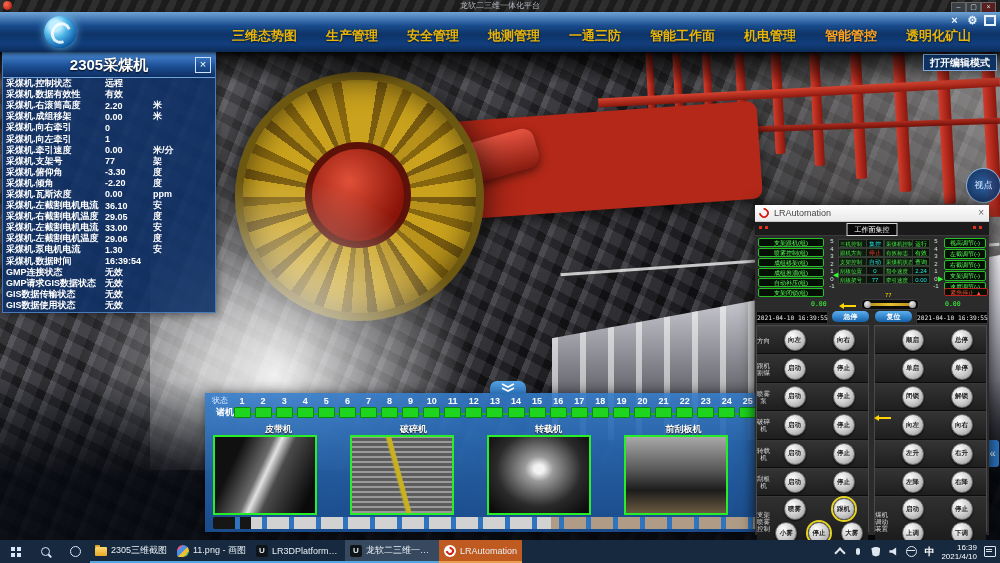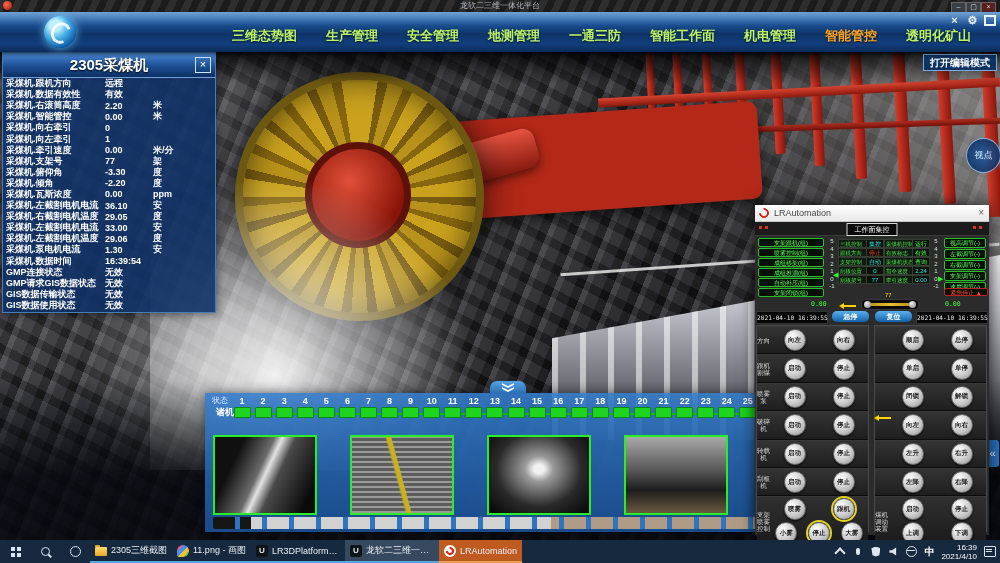--- a/index.html
+++ b/index.html
@@ -18,21 +18,21 @@
   
   #navbar{left:0;top:12px;width:1000px;height:40px;z-index:50;
     background:linear-gradient(180deg,#3f83c6 0%,#1c5397 28%,#0e3468 55%,#123e7c 80%,#0a2b57 100%);
     box-shadow:0 2px 4px rgba(0,0,0,.6);}
   #nav-sheen{left:0;top:12px;width:1000px;height:14px;background:linear-gradient(180deg,rgba(255,255,255,.25),rgba(255,255,255,0));z-index:51;pointer-events:none;}
   #brand-logo{left:44px;top:16px;width:32px;height:32px;border-radius:50%;z-index:52;
     background:radial-gradient(circle at 35% 30%,#bfeeff 0 18%,#4fb4e8 40%,#0d5ea8 75%,#063a70);box-shadow:0 0 8px rgba(120,210,255,.8);}
   #brand-logo::after{content:"";position:absolute;left:7px;top:6px;width:14px;height:16px;border-radius:50%;border:3px solid rgba(255,255,255,.85);border-right-color:transparent;transform:rotate(25deg);}
   #brand-text{left:86px;top:22px;font-size:20px;font-weight:bold;color:#fff;letter-spacing:1px;z-index:52;text-shadow:0 0 6px rgba(130,200,255,.9),0 2px 2px rgba(0,0,0,.7);}
   #nav-items{left:232px;top:27px;height:20px;display:flex;gap:29px;z-index:52;}
-  .navitem{font-size:13px;font-weight:bold;color:#bef264;text-shadow:0 1px 2px #001a33;white-space:nowrap;cursor:pointer;}
+  .navitem{font-size:13px;font-weight:bold;color:#eab308;text-shadow:0 1px 2px #001a33;white-space:nowrap;cursor:pointer;}
   .navitem.active{color:#ffa21e;}
   #nav-tools{right:4px;top:14px;display:flex;gap:5px;z-index:52;}
   .navtool{width:13px;height:13px;color:#eaf4ff;font-size:11px;line-height:13px;text-align:center;font-weight:bold;}
   #tool-win{border:2px solid #eaf4ff;width:8px;height:7px;margin-top:1px;}
 
   
   #editbtn{right:3px;top:54px;height:15px;padding:0 6px;background:#0e3261;border:1px solid #7fa9d8;color:#fff;
     font-size:10px;font-weight:bold;line-height:15px;z-index:40;text-align:center;}
 
   
@@ -64,21 +64,21 @@
     background:linear-gradient(180deg,#e65340,#8a1c10);box-shadow:0 4px 10px rgba(0,0,0,.5);}
   #drum{left:235px;top:22px;width:233px;height:233px;border-radius:50%;border:8px solid #6d5812;
     background:repeating-conic-gradient(#caa21d 0deg 9deg,#7a5c10 9deg 14deg,#b8921a 14deg 22deg,#86660f 22deg 27deg);
     box-shadow:0 0 36px rgba(0,0,0,.75), inset 0 0 30px rgba(0,0,0,.55);}
   #drum-hub{left:305px;top:92px;width:92px;height:92px;border-radius:50%;border:7px solid #5c1208;
     background:radial-gradient(circle at 40% 35%,#e05038,#8a1408 70%);}
   #mist1{left:150px;top:120px;width:330px;height:300px;pointer-events:none;
     background:radial-gradient(circle at 38% 68%,rgba(255,255,255,.92),rgba(255,255,255,.4) 38%,transparent 68%);}
   #mist2{left:60px;top:200px;width:280px;height:240px;pointer-events:none;
     background:radial-gradient(circle at 50% 50%,rgba(255,255,255,.4),transparent 65%);}
-  #viewpoint{left:966px;top:138px;width:33px;height:33px;border-radius:50%;z-index:5;
+  #viewpoint{left:966px;top:168px;width:33px;height:33px;border-radius:50%;z-index:5;
     border:1px solid rgba(170,215,255,.75);background:radial-gradient(circle,rgba(35,90,160,.9),rgba(10,40,85,.9));
     color:#d6ecff;font-size:9px;display:flex;align-items:center;justify-content:center;cursor:pointer;}
   #collapse-btn{left:986px;top:440px;width:13px;height:27px;border-radius:3px;background:rgba(45,125,210,.9);
     color:#fff;font-size:11px;line-height:27px;text-align:center;z-index:5;cursor:pointer;}
 
   
   #left-panel{left:2px;top:52px;width:184px;height:259px;z-index:20;
     background:rgba(14,48,102,.88);border:1px solid #4a7ab8;box-shadow:0 0 10px rgba(0,0,0,.6);padding-left:28px;}
   #lp-header{left:0;top:0;width:100%;height:24px;background:linear-gradient(180deg,#4a8ad8 0%,#1c4f95 55%,#0d2f62 100%);
     border-bottom:1px solid #6fa0d8;}
@@ -282,39 +282,39 @@
   <div id="editbtn" class="abs">打开编辑模式</div>
 
   <div id="left-panel" class="abs">
     <div id="lp-header" class="abs">
       <div id="lp-title">2305采煤机</div>
       <div id="lp-close" class="abs">×</div>
     </div>
     <div id="lp-rows" class="abs">
 
         <div class="srow">
-          <span class="sl">采煤机.跟机方向</span>
+          <span class="sl">采煤机.控制状态</span>
           <span class="sv">远程</span>
           <span class="su"></span>
         </div>
 
         <div class="srow">
           <span class="sl">采煤机.数据有效性</span>
           <span class="sv">有效</span>
           <span class="su"></span>
         </div>
 
         <div class="srow">
           <span class="sl">采煤机.右滚筒高度</span>
           <span class="sv">2.20</span>
           <span class="su">米</span>
         </div>
 
         <div class="srow">
-          <span class="sl">采煤机.智能管控</span>
+          <span class="sl">采煤机.成组移架</span>
           <span class="sv">0.00</span>
           <span class="su">米</span>
         </div>
 
         <div class="srow">
           <span class="sl">采煤机.向右牵引</span>
           <span class="sv">0</span>
           <span class="su"></span>
         </div>
 
@@ -546,20 +546,32 @@
         <div class="ch">
           <span class="chn">24</span>
           <span class="chb"></span>
         </div>
 
         <div class="ch">
           <span class="chn">25</span>
           <span class="chb"></span>
         </div>
       </div>
+    <div id="camlabels" class="abs">
+
+        <span class="camlabel">皮带机</span>
+
+        <span class="camlabel">破碎机</span>
+
+        <span class="camlabel">转载机</span>
+
+        <span class="camlabel">前刮板机</span>
+
+        <span class="camlabel">后刮板机</span>
+      </div>
     <div id="thumbs" class="abs">
 
         <div class="thumb"></div>
 
         <div class="thumb"></div>
 
         <div class="thumb"></div>
 
         <div class="thumb"></div>
 

